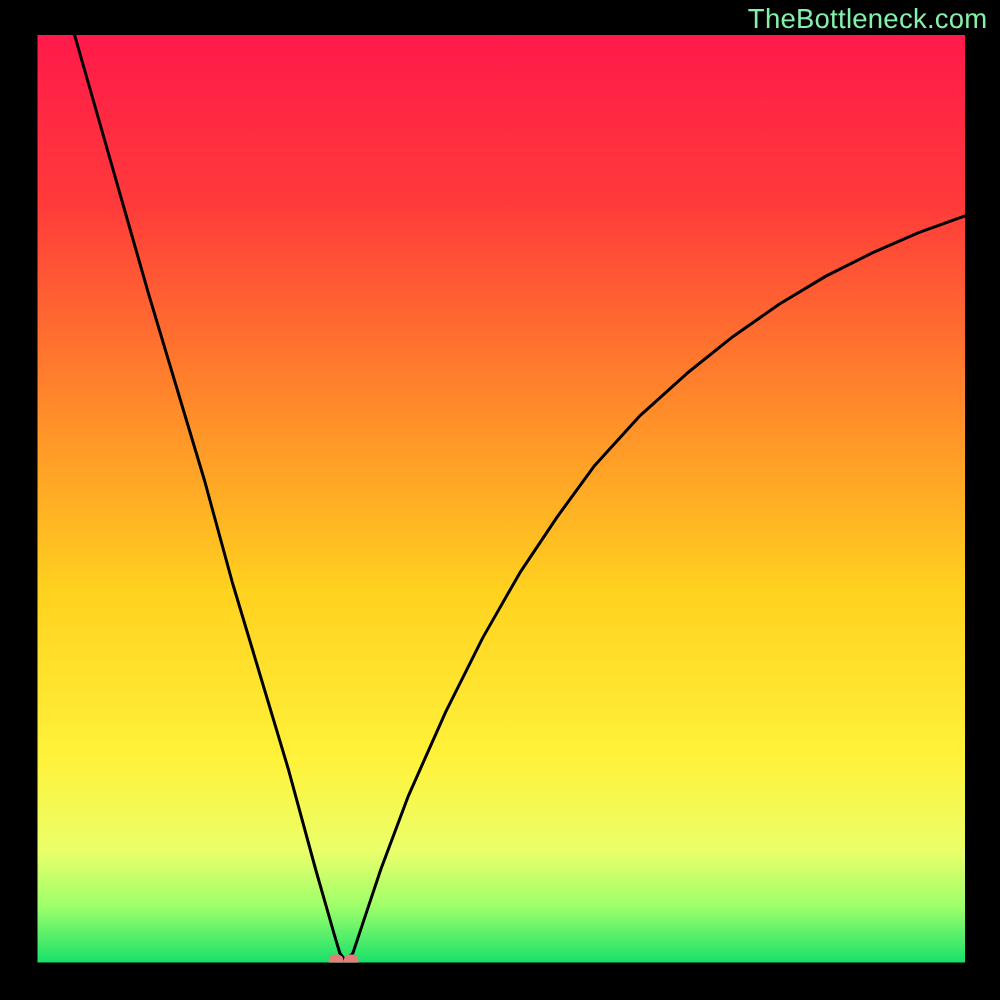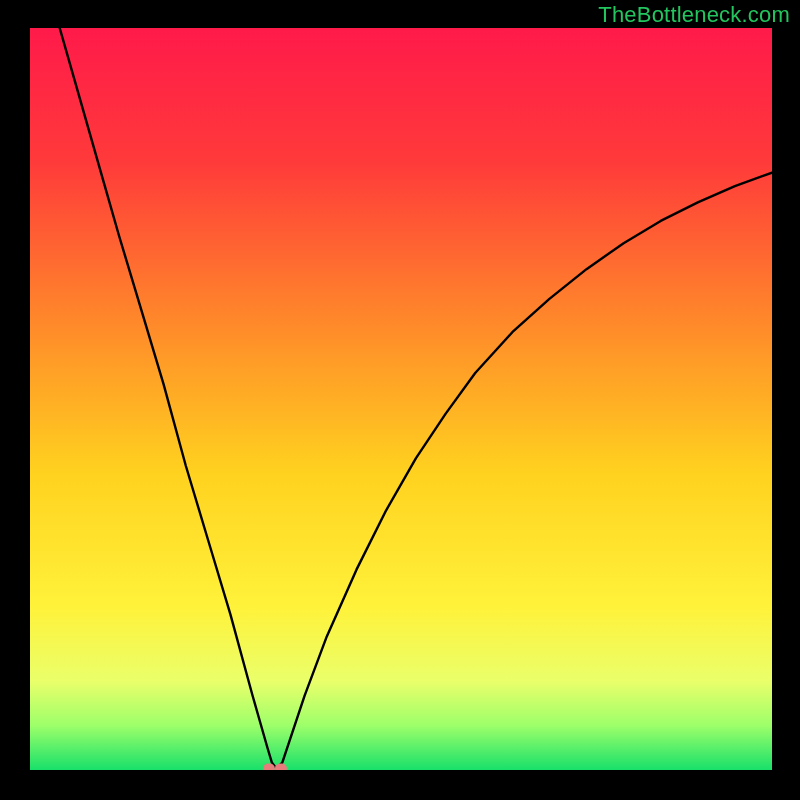--- a/index.html
+++ b/index.html
@@ -12,21 +12,21 @@
     background: #000;
   }
   .chart-wrap {
     position: absolute;
     inset: 0;
   }
   .watermark {
     position: absolute;
     top: 2px;
     right: 10px;
-    color: #22c55e;
+    color: #86efac;
     font-size: 22px;
     font-weight: 500;
     letter-spacing: 0.2px;
     z-index: 10;
     margin-left: 34px;
   }
   svg {
     display: block;
   }
 </style>

